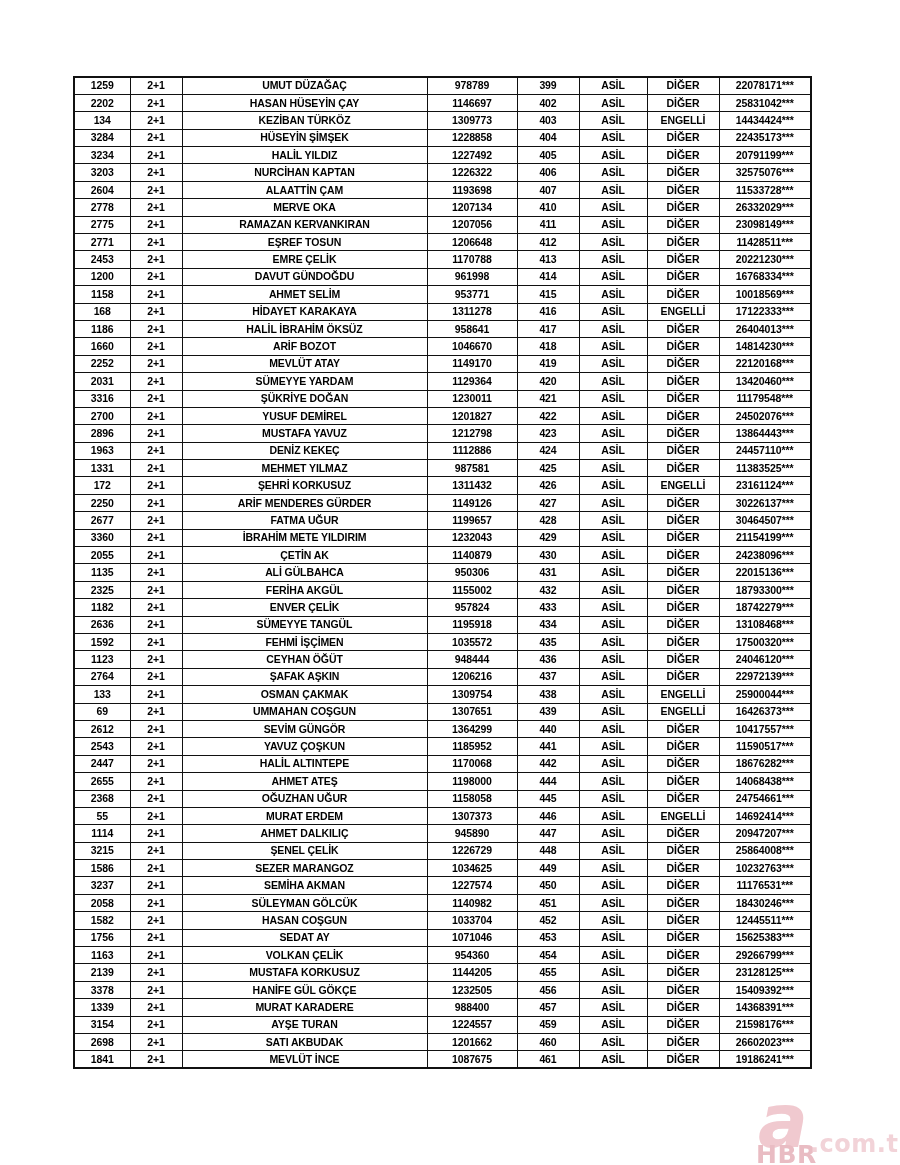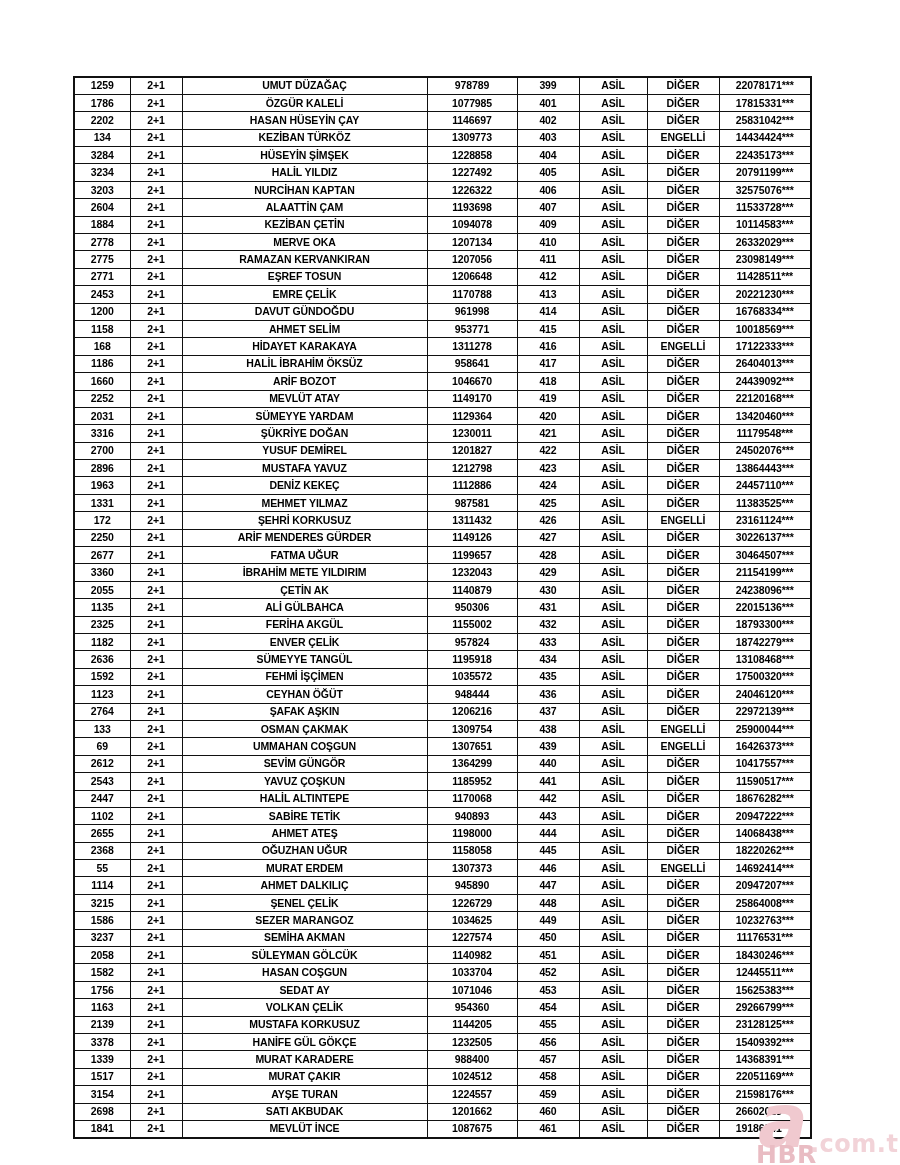--- a/index.html
+++ b/index.html
@@ -144,30 +144,20 @@
             <td class="cell-no">1259</td>
             <td class="cell-type">2+1</td>
             <td class="cell-name">UMUT DÜZAĞAÇ</td>
             <td class="cell-app">978789</td>
             <td class="cell-order">399</td>
             <td class="cell-status">ASİL</td>
             <td class="cell-cat">DİĞER</td>
             <td class="cell-id">22078171***</td>
           </tr>
           <tr>
-            <td class="cell-no">1786</td>
-            <td class="cell-type">2+1</td>
-            <td class="cell-name">ÖZGÜR KALELİ</td>
-            <td class="cell-app">1077985</td>
-            <td class="cell-order">401</td>
-            <td class="cell-status">ASİL</td>
-            <td class="cell-cat">DİĞER</td>
-            <td class="cell-id">17815331***</td>
-          </tr>
-          <tr>
             <td class="cell-no">2202</td>
             <td class="cell-type">2+1</td>
             <td class="cell-name">HASAN HÜSEYİN ÇAY</td>
             <td class="cell-app">1146697</td>
             <td class="cell-order">402</td>
             <td class="cell-status">ASİL</td>
             <td class="cell-cat">DİĞER</td>
             <td class="cell-id">25831042***</td>
           </tr>
           <tr>
@@ -214,30 +204,20 @@
             <td class="cell-no">2604</td>
             <td class="cell-type">2+1</td>
             <td class="cell-name">ALAATTİN ÇAM</td>
             <td class="cell-app">1193698</td>
             <td class="cell-order">407</td>
             <td class="cell-status">ASİL</td>
             <td class="cell-cat">DİĞER</td>
             <td class="cell-id">11533728***</td>
           </tr>
           <tr>
-            <td class="cell-no">1884</td>
-            <td class="cell-type">2+1</td>
-            <td class="cell-name">KEZİBAN ÇETİN</td>
-            <td class="cell-app">1094078</td>
-            <td class="cell-order">409</td>
-            <td class="cell-status">ASİL</td>
-            <td class="cell-cat">DİĞER</td>
-            <td class="cell-id">10114583***</td>
-          </tr>
-          <tr>
             <td class="cell-no">2778</td>
             <td class="cell-type">2+1</td>
             <td class="cell-name">MERVE OKA</td>
             <td class="cell-app">1207134</td>
             <td class="cell-order">410</td>
             <td class="cell-status">ASİL</td>
             <td class="cell-cat">DİĞER</td>
             <td class="cell-id">26332029***</td>
           </tr>
           <tr>
@@ -311,21 +291,21 @@
             <td class="cell-id">26404013***</td>
           </tr>
           <tr>
             <td class="cell-no">1660</td>
             <td class="cell-type">2+1</td>
             <td class="cell-name">ARİF BOZOT</td>
             <td class="cell-app">1046670</td>
             <td class="cell-order">418</td>
             <td class="cell-status">ASİL</td>
             <td class="cell-cat">DİĞER</td>
-            <td class="cell-id">24439092***</td>
+            <td class="cell-id">14814230***</td>
           </tr>
           <tr>
             <td class="cell-no">2252</td>
             <td class="cell-type">2+1</td>
             <td class="cell-name">MEVLÜT ATAY</td>
             <td class="cell-app">1149170</td>
             <td class="cell-order">419</td>
             <td class="cell-status">ASİL</td>
             <td class="cell-cat">DİĞER</td>
             <td class="cell-id">22120168***</td>
@@ -554,48 +534,38 @@
             <td class="cell-no">2447</td>
             <td class="cell-type">2+1</td>
             <td class="cell-name">HALİL ALTINTEPE</td>
             <td class="cell-app">1170068</td>
             <td class="cell-order">442</td>
             <td class="cell-status">ASİL</td>
             <td class="cell-cat">DİĞER</td>
             <td class="cell-id">18676282***</td>
           </tr>
           <tr>
-            <td class="cell-no">1102</td>
-            <td class="cell-type">2+1</td>
-            <td class="cell-name">SABİRE TETİK</td>
-            <td class="cell-app">940893</td>
-            <td class="cell-order">443</td>
-            <td class="cell-status">ASİL</td>
-            <td class="cell-cat">DİĞER</td>
-            <td class="cell-id">20947222***</td>
-          </tr>
-          <tr>
             <td class="cell-no">2655</td>
             <td class="cell-type">2+1</td>
             <td class="cell-name">AHMET ATEŞ</td>
             <td class="cell-app">1198000</td>
             <td class="cell-order">444</td>
             <td class="cell-status">ASİL</td>
             <td class="cell-cat">DİĞER</td>
             <td class="cell-id">14068438***</td>
           </tr>
           <tr>
             <td class="cell-no">2368</td>
             <td class="cell-type">2+1</td>
             <td class="cell-name">OĞUZHAN UĞUR</td>
             <td class="cell-app">1158058</td>
             <td class="cell-order">445</td>
             <td class="cell-status">ASİL</td>
             <td class="cell-cat">DİĞER</td>
-            <td class="cell-id">18220262***</td>
+            <td class="cell-id">24754661***</td>
           </tr>
           <tr>
             <td class="cell-no">55</td>
             <td class="cell-type">2+1</td>
             <td class="cell-name">MURAT ERDEM</td>
             <td class="cell-app">1307373</td>
             <td class="cell-order">446</td>
             <td class="cell-status">ASİL</td>
             <td class="cell-cat">ENGELLİ</td>
             <td class="cell-id">14692414***</td>
@@ -702,30 +672,20 @@
           </tr>
           <tr>
             <td class="cell-no">1339</td>
             <td class="cell-type">2+1</td>
             <td class="cell-name">MURAT KARADERE</td>
             <td class="cell-app">988400</td>
             <td class="cell-order">457</td>
             <td class="cell-status">ASİL</td>
             <td class="cell-cat">DİĞER</td>
             <td class="cell-id">14368391***</td>
-          </tr>
-          <tr>
-            <td class="cell-no">1517</td>
-            <td class="cell-type">2+1</td>
-            <td class="cell-name">MURAT ÇAKIR</td>
-            <td class="cell-app">1024512</td>
-            <td class="cell-order">458</td>
-            <td class="cell-status">ASİL</td>
-            <td class="cell-cat">DİĞER</td>
-            <td class="cell-id">22051169***</td>
           </tr>
           <tr>
             <td class="cell-no">3154</td>
             <td class="cell-type">2+1</td>
             <td class="cell-name">AYŞE TURAN</td>
             <td class="cell-app">1224557</td>
             <td class="cell-order">459</td>
             <td class="cell-status">ASİL</td>
             <td class="cell-cat">DİĞER</td>
             <td class="cell-id">21598176***</td>

